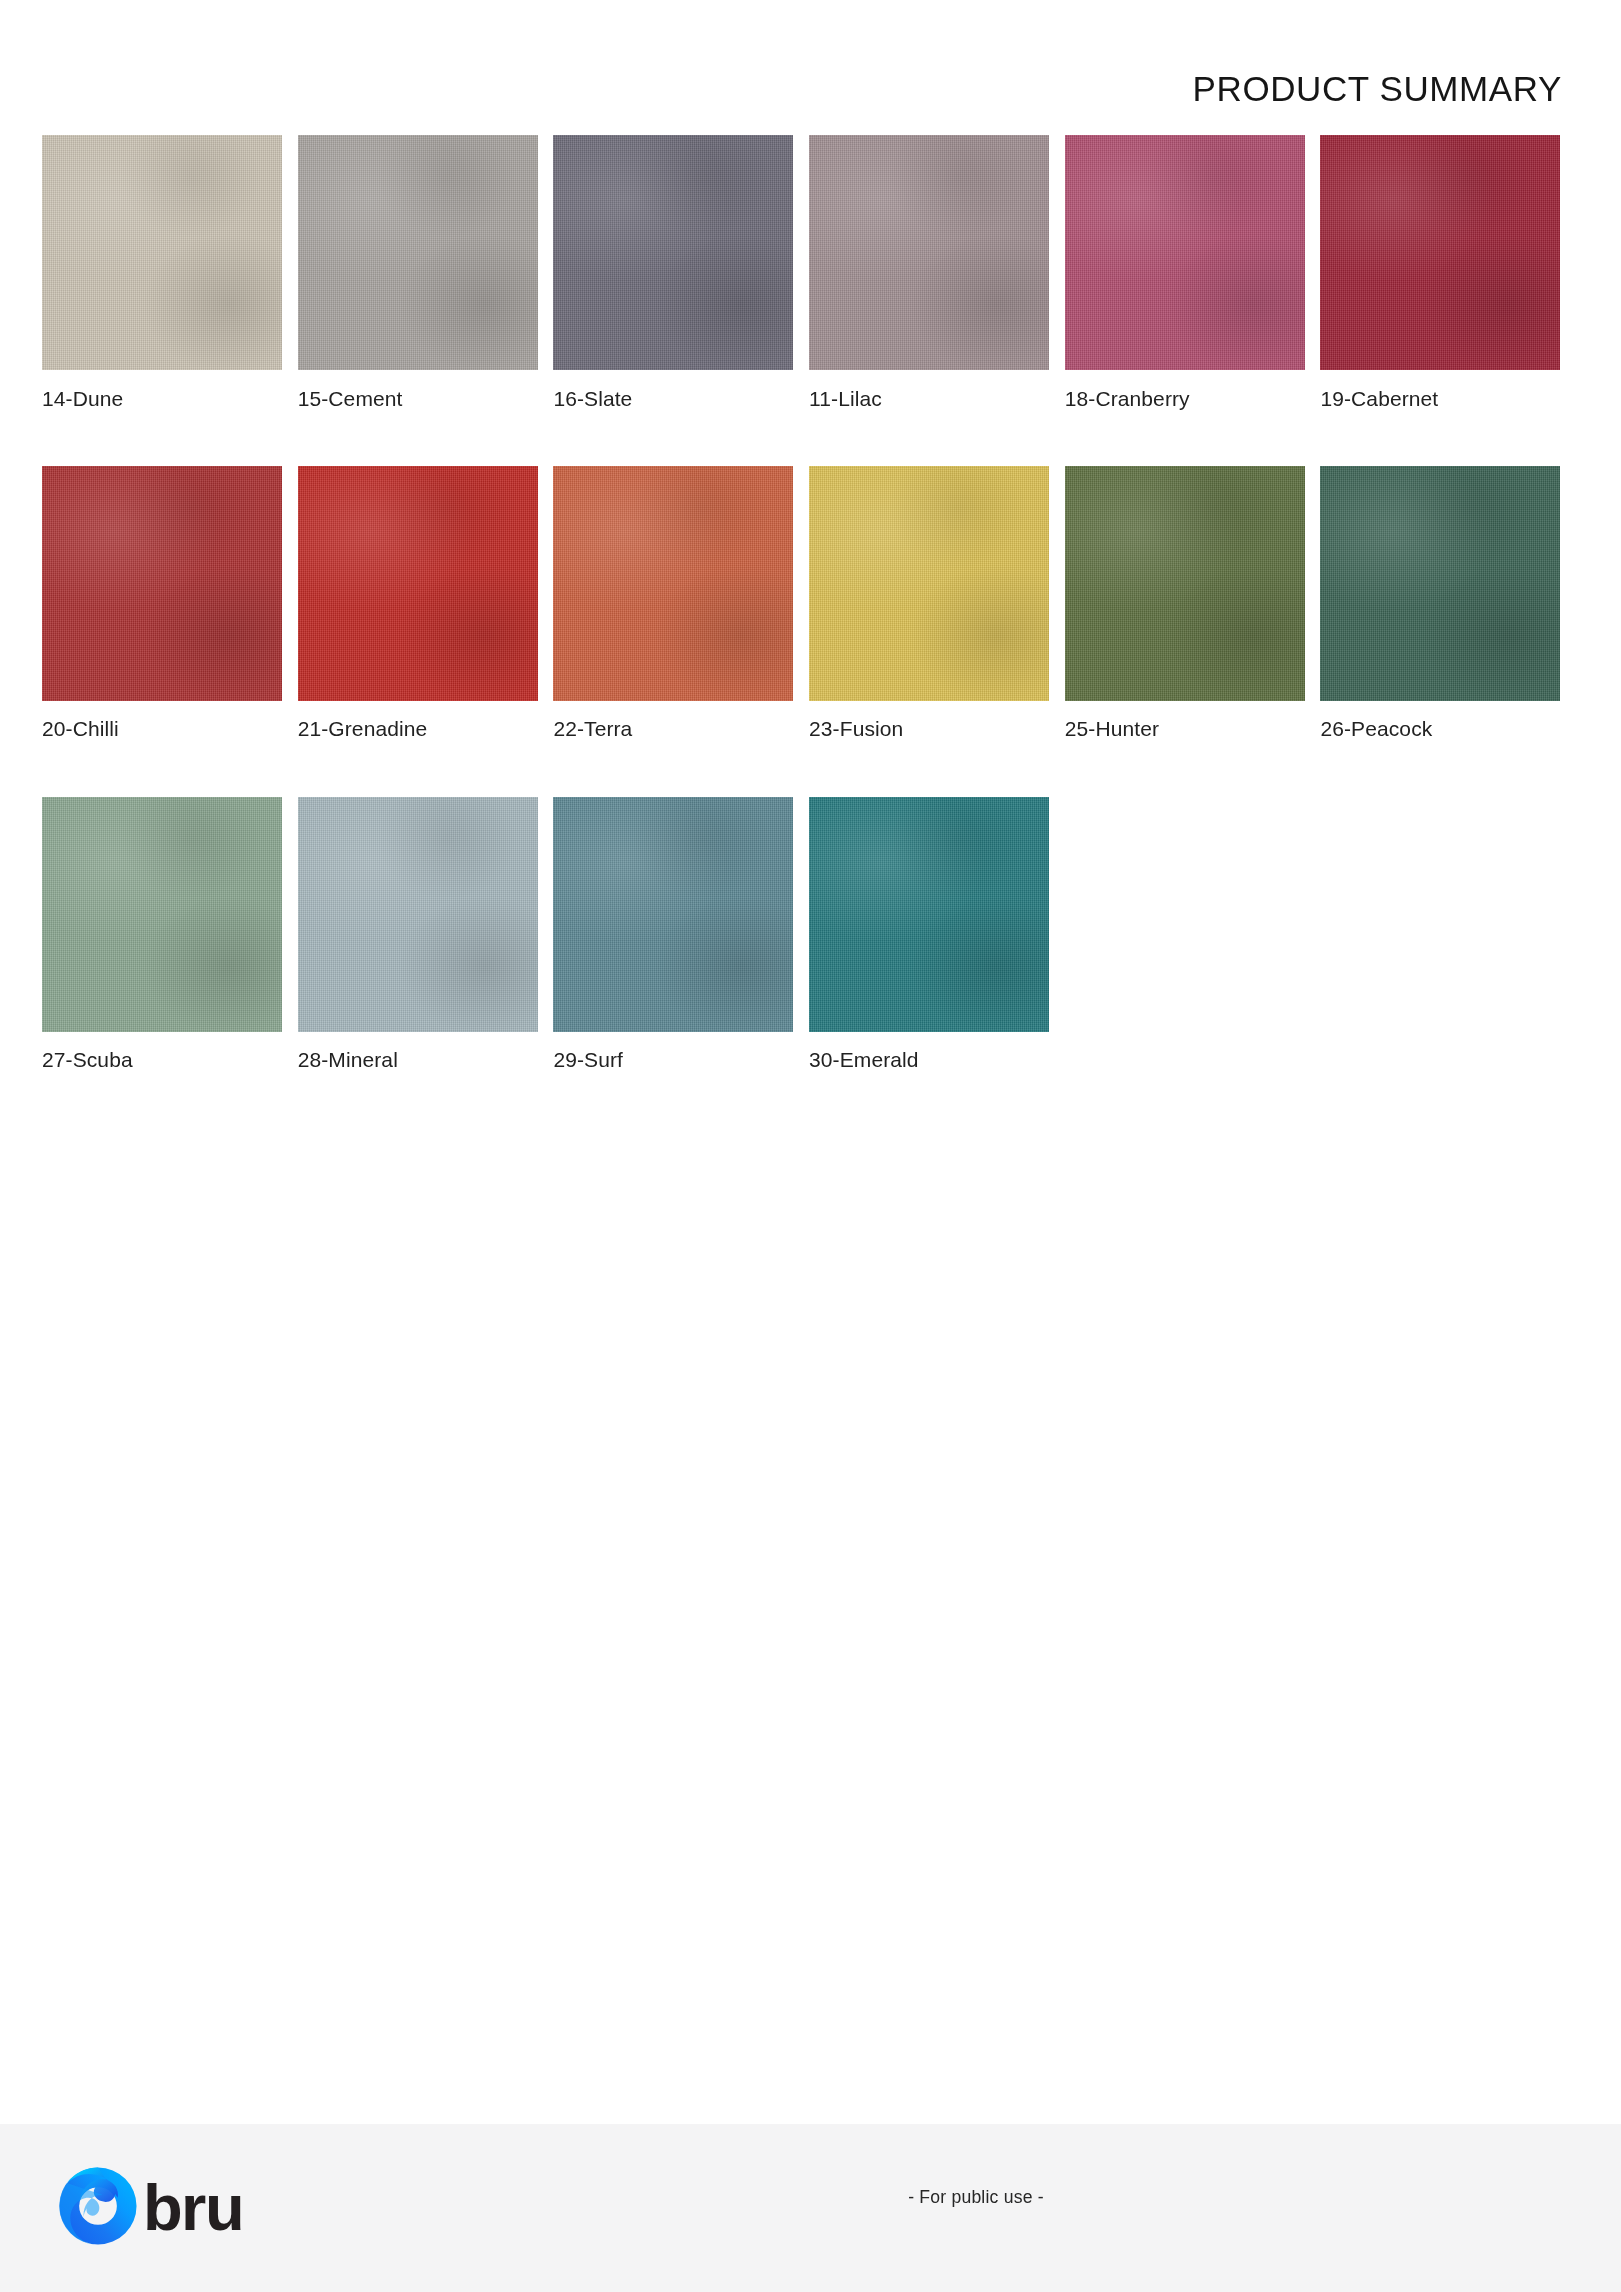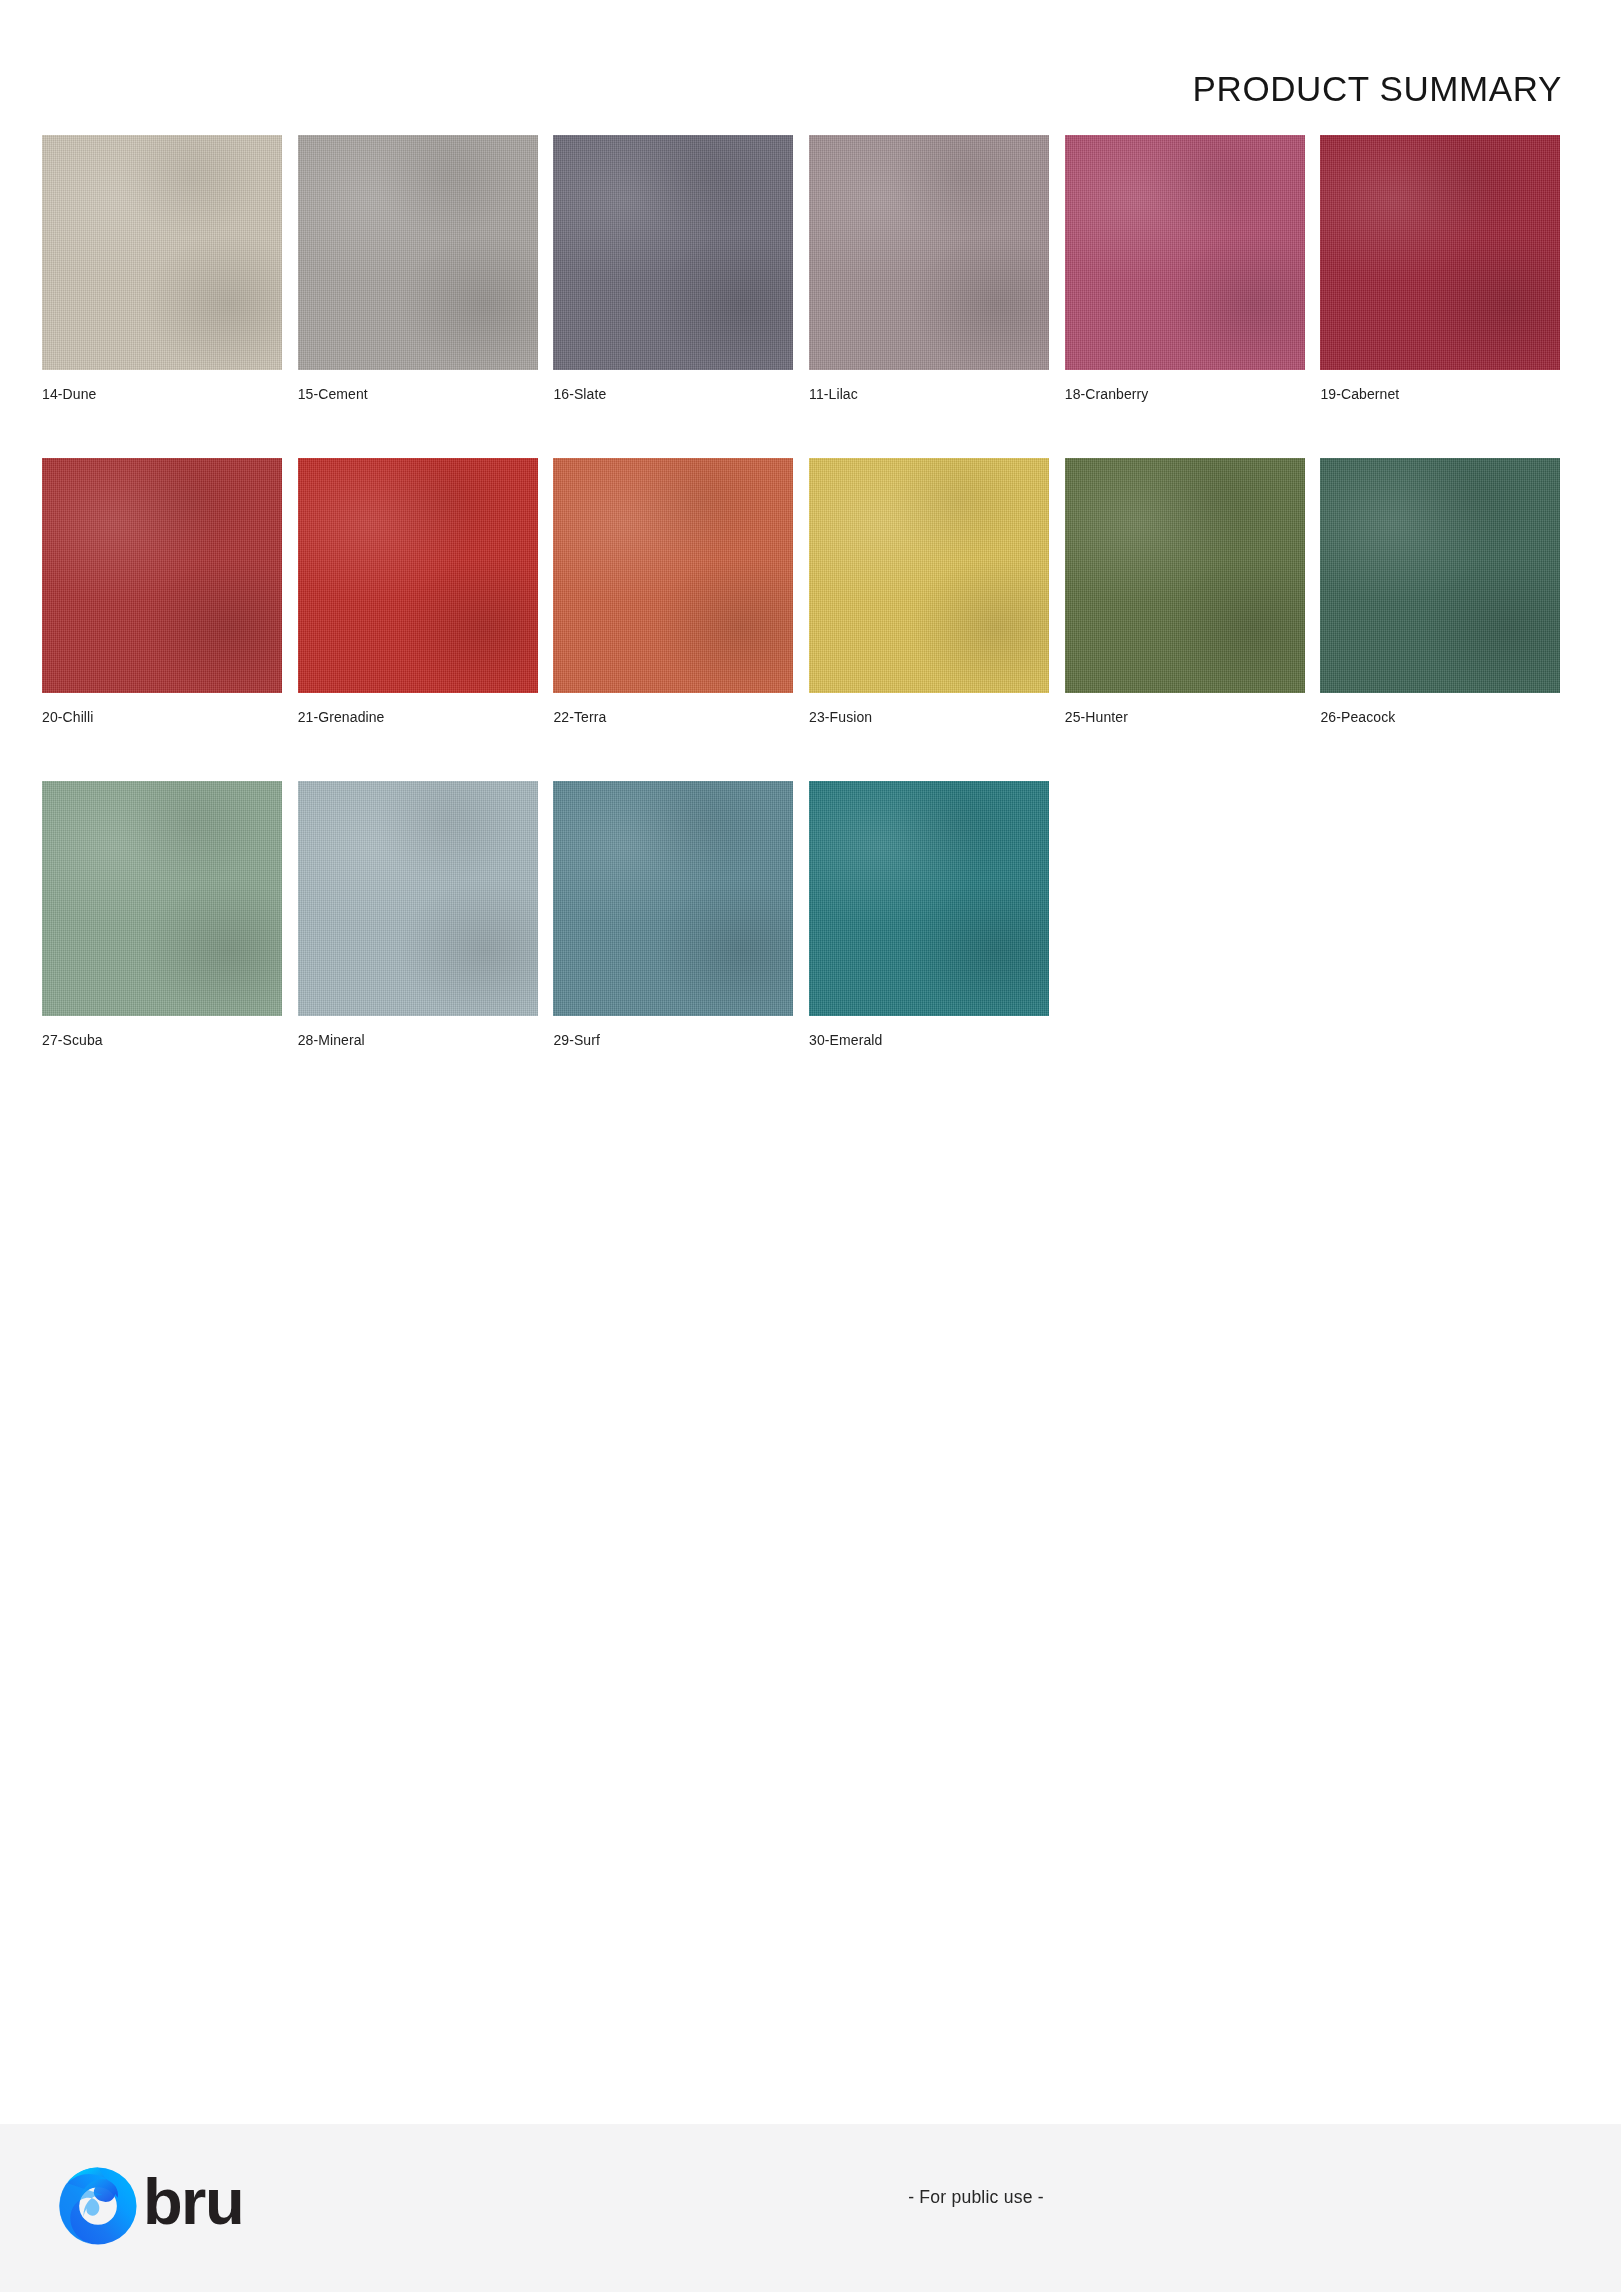--- a/index.html
+++ b/index.html
@@ -74,21 +74,21 @@
     position: absolute;
     inset: 0;
     background-image:
       radial-gradient(ellipse 70% 55% at 30% 28%, rgba(255,255,255,0.10), rgba(255,255,255,0) 62%),
       radial-gradient(ellipse 60% 50% at 78% 72%, rgba(0,0,0,0.10), rgba(0,0,0,0) 60%),
       radial-gradient(ellipse 45% 40% at 62% 18%, rgba(0,0,0,0.06), rgba(0,0,0,0) 65%);
     pointer-events: none;
   }
   .swatch-label {
     margin-top: 16.7px;
-    font-size: 14px;
+    font-size: 21px;
     font-weight: 400;
     color: #222222;
     letter-spacing: 0.1px;
     line-height: 1.1;
     white-space: nowrap;
   }
 
   
   .footer {
     position: absolute;
@@ -96,20 +96,21 @@
     bottom: 0;
     width: 1621px;
     height: 169px;
     background: #f4f4f5;
   }
   .footer-logo {
     position: absolute;
     left: 57px;
     top: 41px;
     display: flex;
+    align-items: center;
     gap: 5.9px;
   }
   .logo-mark {
     width: 82px;
     height: 82px;
     display: block;
   }
   .logo-wordmark {
     font-size: 65px;
     font-weight: 700;

